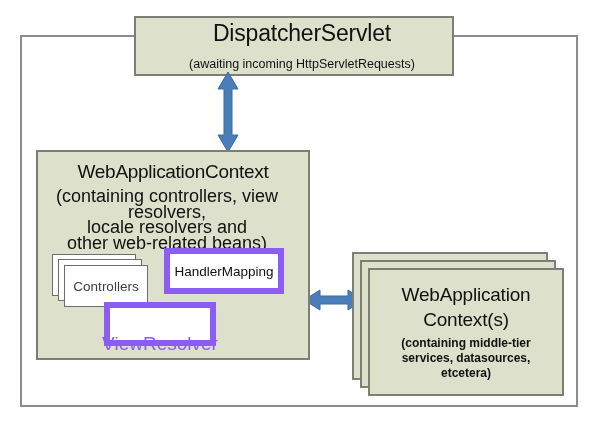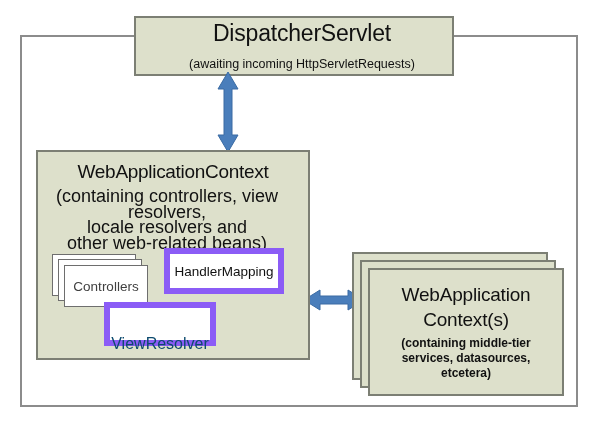--- a/index.html
+++ b/index.html
@@ -140,21 +140,21 @@
 
   .viewresolver {
     left: 66px;
     top: 150px;
     width: 112px;
     height: 44px;
     display: flex;
     align-items: center;
     justify-content: center;
   }
-  .viewresolver span { font-size: 16px; color: #0c4a6e; margin-top: 40px; }
+  .viewresolver span { font-size: 19px; color: #8b5cf6; margin-top: 40px; }
 
   
   .stack-right {
     position: absolute;
     left: 352px;
     top: 252px;
     width: 212px;
     height: 148px;
   }
   .stack-right .layer {

